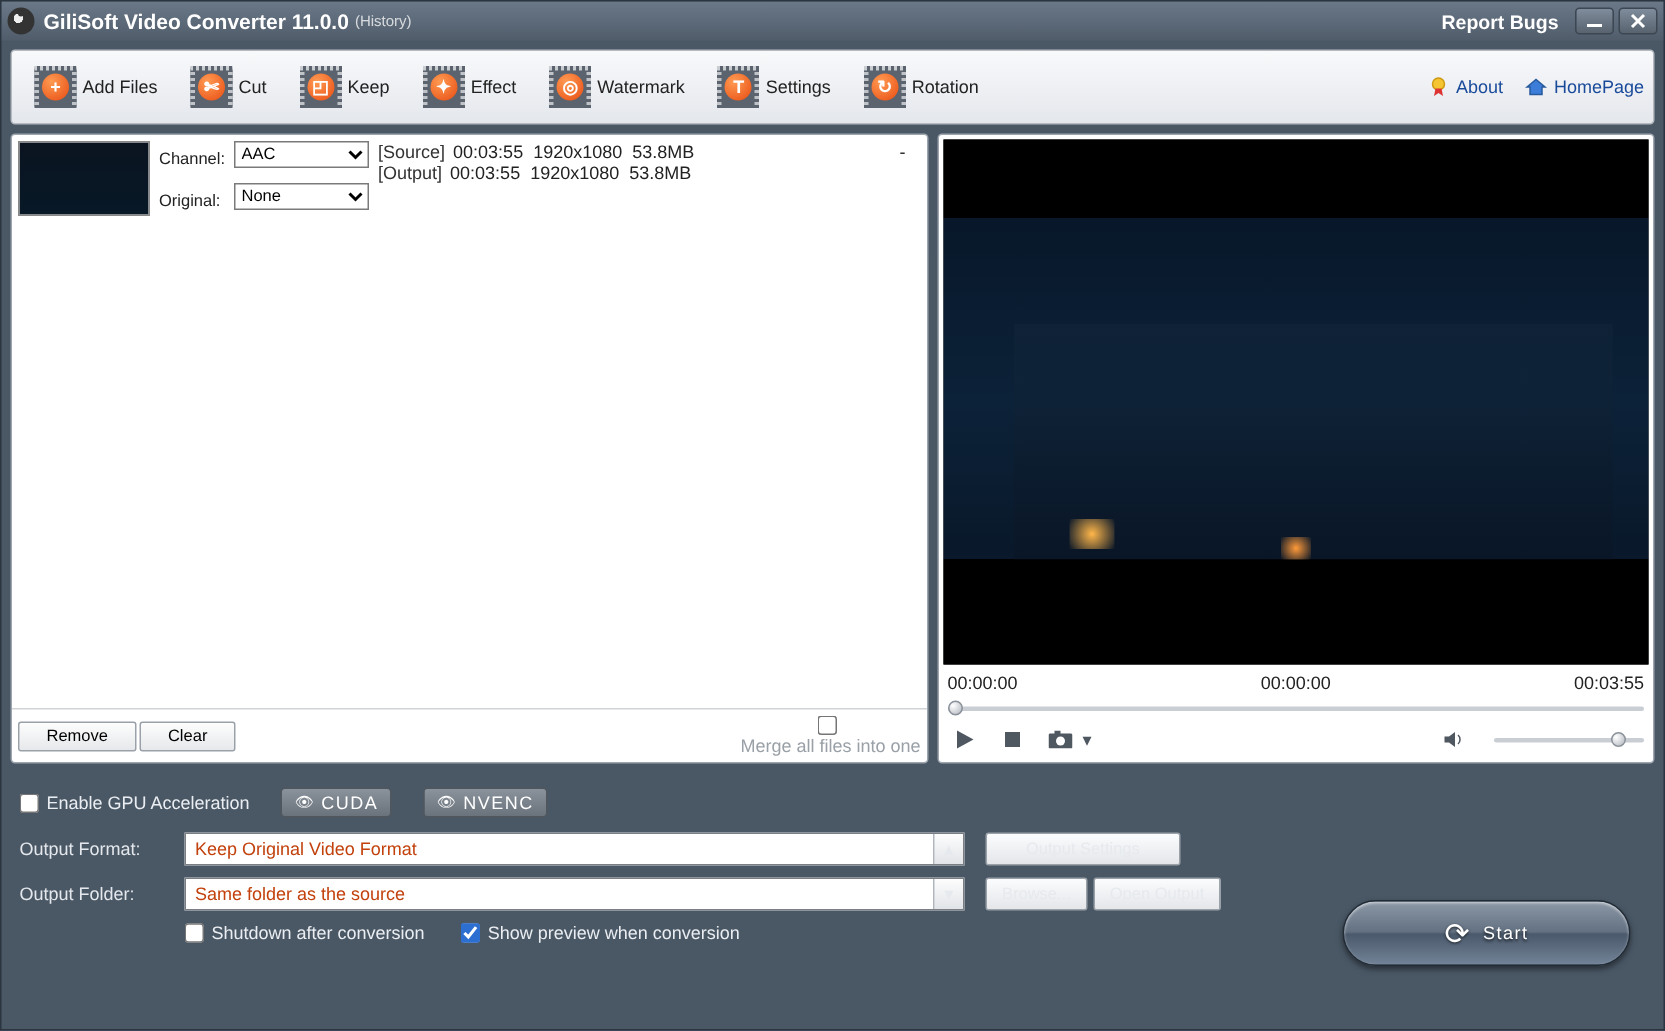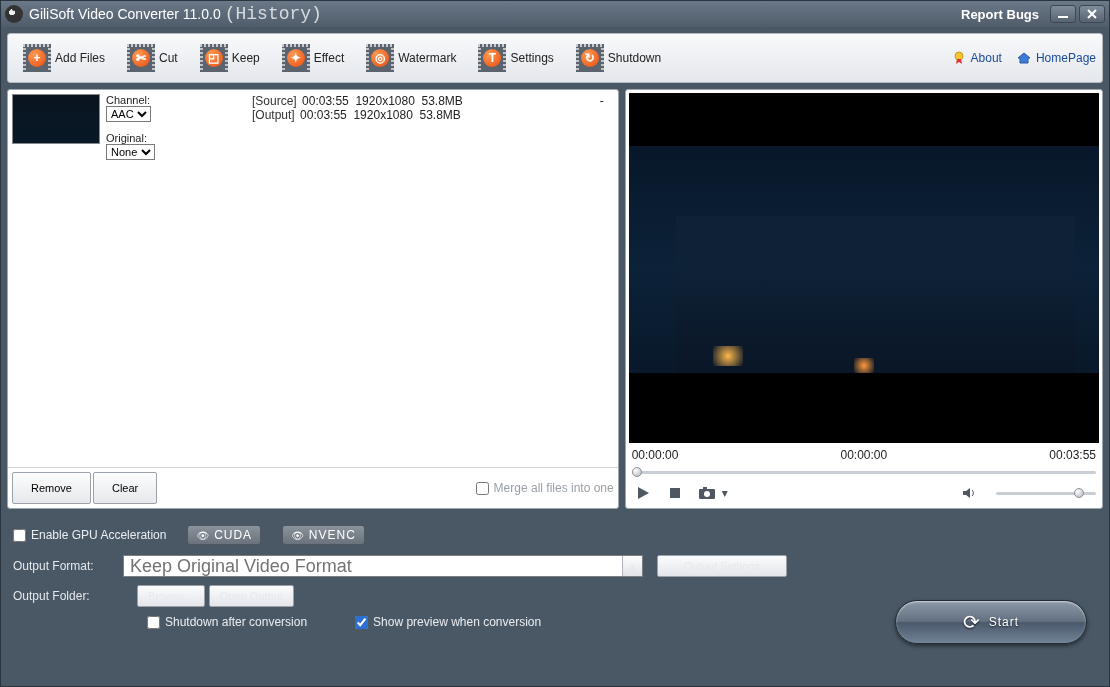--- a/index.html
+++ b/index.html
@@ -3,22 +3,22 @@
 <meta charset="utf-8">
 <style>
 * { box-sizing: border-box; margin: 0; padding: 0; font-family: Tahoma, Arial, sans-serif; font-size: 12px; }
 body { width: 1110px; height: 687px; background: #4a5866; overflow: hidden; border: 1px solid #2a3540; }
 
 .titlebar { height: 26px; background: linear-gradient(180deg, #6a7888 0%, #505c6a 100%); display: flex; align-items: center; padding: 0 4px; color: #fff; }
 .titlebar .app-icon { width: 18px; height: 18px; margin-right: 6px; background: radial-gradient(circle at 40% 40%, #eee 20%, #333 21%); border-radius: 50%; position: relative; }
 .titlebar .app-icon::before, .titlebar .app-icon::after { content:""; position:absolute; width:4px; height:4px; background:#333; border-radius:50%; }
 .titlebar .app-icon::before { top:2px; left:7px; }
 .titlebar .app-icon::after { bottom:2px; right:2px; }
-.titlebar .title-strong { font-weight: normal; font-size: 14px; }
-.titlebar .title-weak { opacity: .75; margin-left: 4px; font-size: 18px; font-family: Liberation Mono, monospace; }
+.titlebar .title-strong { font-weight: bold; font-size: 14px; }
+.titlebar .title-weak { opacity: .75; margin-left: 4px; font-size: 10px; }
 .titlebar .spacer { flex: 1; }
 .titlebar .report { font-weight: bold; margin-right: 8px; cursor: pointer; font-size: 13px; }
 .win-btn { width: 26px; height: 18px; margin-left: 3px; background: linear-gradient(180deg,#7f8c9b,#58636f); border: 1px solid #3c4753; border-radius: 3px; display:flex; align-items:center; justify-content:center; cursor:pointer; }
 
 .toolbar { height: 50px; background: linear-gradient(180deg,#f8f9fb 0%, #e4e7ec 100%); border: 1px solid #b5bac1; margin: 6px; border-radius: 3px; display:flex; align-items:center; padding: 0 6px; }
 .tool-btn { display:flex; align-items:center; height: 38px; padding: 0 8px; margin-right: 4px; border: 1px solid transparent; border-radius: 3px; cursor:pointer; }
 .film-badge { width: 28px; height: 28px; display:flex; align-items:center; justify-content:center; position:relative; margin-right:4px; }
 .film-badge::before { content:""; position:absolute; inset:0; background:#5a636e; border-radius:2px; }
 .film-badge::after { content:""; position:absolute; left:0; right:0; top:0; height:3px; background: repeating-linear-gradient(90deg,#c9ccd1 0 2px,#5a636e 2px 4px); box-shadow: 0 25px 0 0 #5a636e, 0 25px 0 0 repeating-linear-gradient(90deg,#c9ccd1 0 2px,#5a636e 2px 4px); }
 .film-inner { position:relative; width:18px; height:18px; border-radius:50%; background: radial-gradient(circle at 35% 30%, #ff9a52, #e74c12); display:flex; align-items:center; justify-content:center; z-index:2; color:#fff; font-weight:bold; font-size:12px; }
@@ -28,32 +28,32 @@
 .link-btn .mini-icon { width:16px; height:16px; margin-right:4px; display:inline-block; }
 
 .main-row { display:flex; padding: 0 6px 6px 6px; gap:6px; height: 426px; }
 .panel { background:#fff; border:1px solid #9da5ae; border-radius:3px; flex:1; display:flex; flex-direction:column; }
 .panel.left { flex: 1.28; }
 .panel.right { flex: 1; }
 
 .file-row { display:flex; padding:4px; border-bottom:0px; }
 .thumb { width:88px; height:50px; background: linear-gradient(180deg,#0a1420 0%, #081826 100%); border:1px solid #888; }
 .meta-left { margin-left:6px; width:140px; }
-.meta-left .line { display:flex; align-items:flex-start; margin-bottom:10px;flex-direction:column; }
+.meta-left .line { display:flex; align-items:flex-end; margin-bottom:10px; }
 .meta-left label { width:50px; font-size:11px; color:#222; text-align:left; }
 .meta-left select { flex:1; height:18px; border:1px solid #7a7a7a; font-size:11px; background:#fff; }
 .meta-right { margin-left:6px; flex:1; font-size:11px; color:#222; }
 .meta-right .fname { display:flex; justify-content:space-between; }
 .meta-right .dots { color:#333; padding-right:6px; cursor:pointer; }
 .meta-right .info span.t { color:#333; margin-right:2px; }
 
 .left-footer { margin-top:auto; display:flex; align-items:center; padding:4px; border-top:1px solid #d0d3d8; }
-.small-btn { height:32px; padding:0 18px; background:linear-gradient(180deg,#fdfdfd,#e6e8eb); border:1px solid #9aa1a9; border-radius:2px; margin-right:2px; cursor:pointer; display:flex; align-items:center; font-size:11px; }
+.small-btn { height:20px; padding:0 18px; background:linear-gradient(180deg,#fdfdfd,#e6e8eb); border:1px solid #9aa1a9; border-radius:2px; margin-right:2px; cursor:pointer; display:flex; align-items:center; font-size:11px; }
 .left-footer .spacer { flex:1; }
-.merge { display:flex; align-items:center; color:#9aa0a7; font-size:11px; }
+.merge { display:flex; align-items:center; color:#9aa0a7; font-size:11px;flex-direction:column; }
 .merge input { margin-right:5px; }
 
 .preview { flex:1; background:#000; margin:3px; display:flex; flex-direction:column; }
 .preview .video-area { flex:1; background: linear-gradient(180deg,#000 0%, #000 15%, #08172a 15%, #0c2238 50%, #09182a 80%, #000 80%, #000 100%); position:relative; }
 .preview .video-area .house { position:absolute; bottom:20%; left:10%; right:5%; height:45%; background: linear-gradient(180deg, rgba(30,50,70,.2), rgba(10,20,35,.5)); }
 .preview .video-area .light1 { position:absolute; bottom:22%; left:18%; width:30px; height:20px; background: radial-gradient(circle, #ffb74a, rgba(255,183,74,0)); }
 .preview .video-area .light2 { position:absolute; bottom:20%; left:48%; width:20px; height:15px; background: radial-gradient(circle, #ff9a3a, rgba(255,154,58,0)); }
 .time-row { display:flex; justify-content:space-between; padding:2px 6px; font-size:11px; color:#222; }
 .seek { margin:2px 6px; height:12px; position:relative; }
 .seek-track { position:absolute; top:5px; left:0; right:0; height:3px; background:#c9ced4; border-radius:2px; }
@@ -65,27 +65,27 @@
 .vol-thumb { position:absolute; top:-4px; left:78%; width:10px; height:10px; background: radial-gradient(circle at 30% 30%, #fff, #b0b6bd); border:1px solid #8a9199; border-radius:50%; }
 
 .bottom { padding: 6px 12px; color:#e6e9ed; }
 .gpu-row { display:flex; align-items:center; margin: 4px 0 10px 0; gap:21px; }
 .gpu-row label { display:flex; align-items:center; font-size:12px; color:#eaedf1; }
 .gpu-row input { margin-right:5px; }
 .badge { height:20px; padding:0 8px; background:linear-gradient(180deg,#8a929b,#6a727b); border:1px solid #4f565e; border-radius:3px; color:#fff; font-size:10px; letter-spacing:1px; display:flex; align-items:center; }
 .form-row { display:flex; align-items:center; margin-bottom:8px; }
 .form-row .lbl { width:110px; font-size:12px; color:#e4e7eb; }
 .combo { flex:0 0 520px; height:22px; background:#fff; border:1px solid #7a7f86; display:flex; align-items:center; }
-.combo span { flex:1; padding:0 6px; color:#737373; font-size:18px; }
+.combo span { flex:1; padding:0 6px; color:#c2410c; font-size:12px; }
 .combo .dd { width:20px; height:100%; display:flex; align-items:center; justify-content:center; border-left:1px solid #b0b5bb; background:linear-gradient(180deg,#fdfdfd,#e1e4e8); cursor:pointer; }
 .side-btns { display:flex; gap:4px; margin-left:14px; }
 .side-btn { height:22px; padding:0 10px; background:linear-gradient(180deg,#fbfcfd,#e4e6ea); border:1px solid #9aa1a9; border-radius:2px; font-size:11px; cursor:pointer; display:flex; align-items:center; }
 .side-btn.wide { padding:0 26px; }
 .check-row { display:flex; align-items:center; gap:24px; margin-left:110px; margin-top:4px; }
-.check-row label { display:flex; align-items:center; font-size:12px; color:#eaedf1;margin-left:24px; }
+.check-row label { display:flex; font-size:12px; color:#eaedf1; }
 .check-row input { margin-right:5px; accent-color:#2d6fd1; }
 
 .start-btn { position:absolute; right:22px; bottom:42px; width:192px; height:44px; border-radius:22px; background: linear-gradient(180deg,#8c98a6 0%, #637182 48%, #4a596b 52%, #738397 100%); border:1px solid #222c36; box-shadow: inset 0 1px 2px rgba(255,255,255,.6), 0 2px 4px rgba(0,0,0,.5); display:flex; align-items:center; justify-content:center; cursor:pointer; color:#fff; font-size:22px; letter-spacing:1px; text-shadow:0 1px 2px rgba(0,0,0,.7); }
 .start-btn .refresh { margin-right:8px; font-size:20px; }
 
 .container { position:relative; height: calc(100% - 26px); display:flex; flex-direction:column; }
 .film-strip { position:absolute; top:0; bottom:0; width:3px; background: repeating-linear-gradient(180deg,#c0c4c9 0 2px,#5a636e 2px 4px); }
 .film-strip.l { left:0; }
 .film-strip.r { right:0; }
 </style>
@@ -160,21 +160,21 @@
           <div class="film-inner">T</div>
         </div>
     <span class="lbl">Settings</span>
   </div>
   <div class="tool-btn">
     <div class="film-badge">
           <div class="film-strip l"></div>
           <div class="film-strip r"></div>
           <div class="film-inner">↻</div>
         </div>
-    <span class="lbl">Shutdown</span>
+    <span class="lbl">Rotation</span>
   </div>
   <div class="spacer"></div>
   <div class="link-btn">
     <span class="mini-icon">
       <svg width="16" height="16" viewBox="0 0 16 16">
             <circle cx="8" cy="6" r="4" fill="#f4c531" stroke="#cf9a12"></circle>
             <path d="M6 9l-1 5 3-2 3 2-1-5" fill="#d33"></path>
           </svg>
     </span>
     <span>About</span>
@@ -296,20 +296,24 @@
       <span>Keep Original Video Format</span>
       <div class="dd">▴</div>
     </div>
     <div class="side-btns">
       <div class="side-btn wide">Output Settings</div>
     </div>
   </div>
 
   <div class="form-row">
     <div class="lbl">Output Folder:</div>
+    <div class="combo">
+      <span>Same folder as the source</span>
+      <div class="dd">▾</div>
+    </div>
     <div class="side-btns">
       <div class="side-btn">Browse...</div>
       <div class="side-btn">Open Output</div>
     </div>
   </div>
 
   <div class="check-row">
     <label>
       <input type="checkbox" style="">
       <span>Shutdown after conversion</span>

